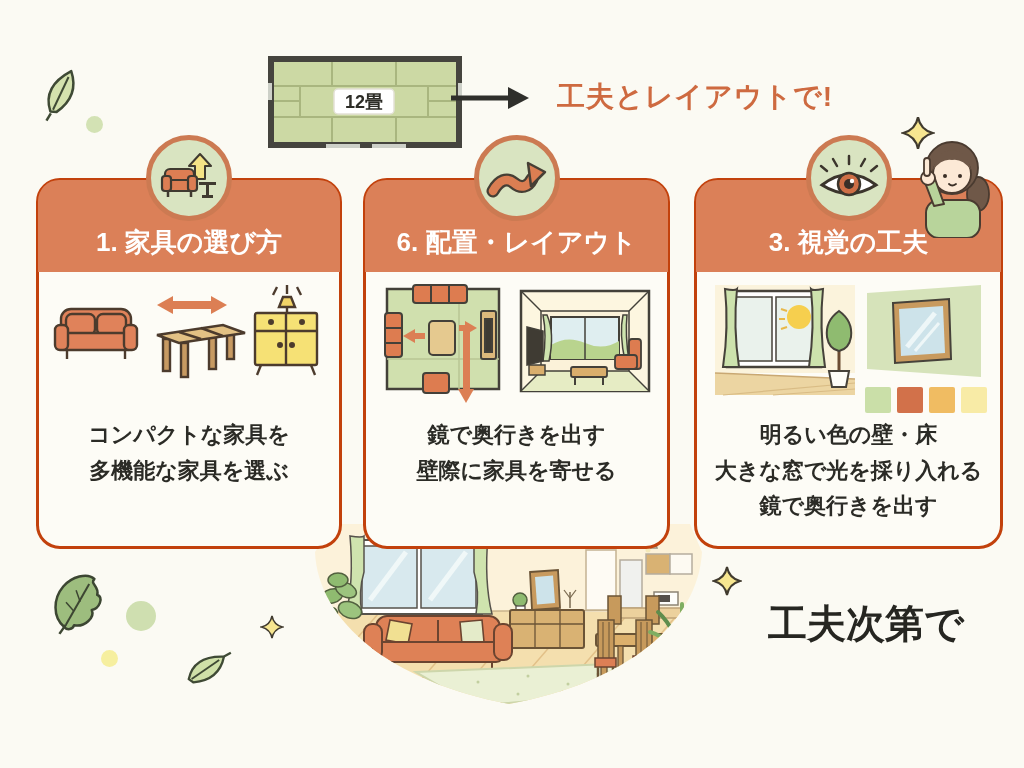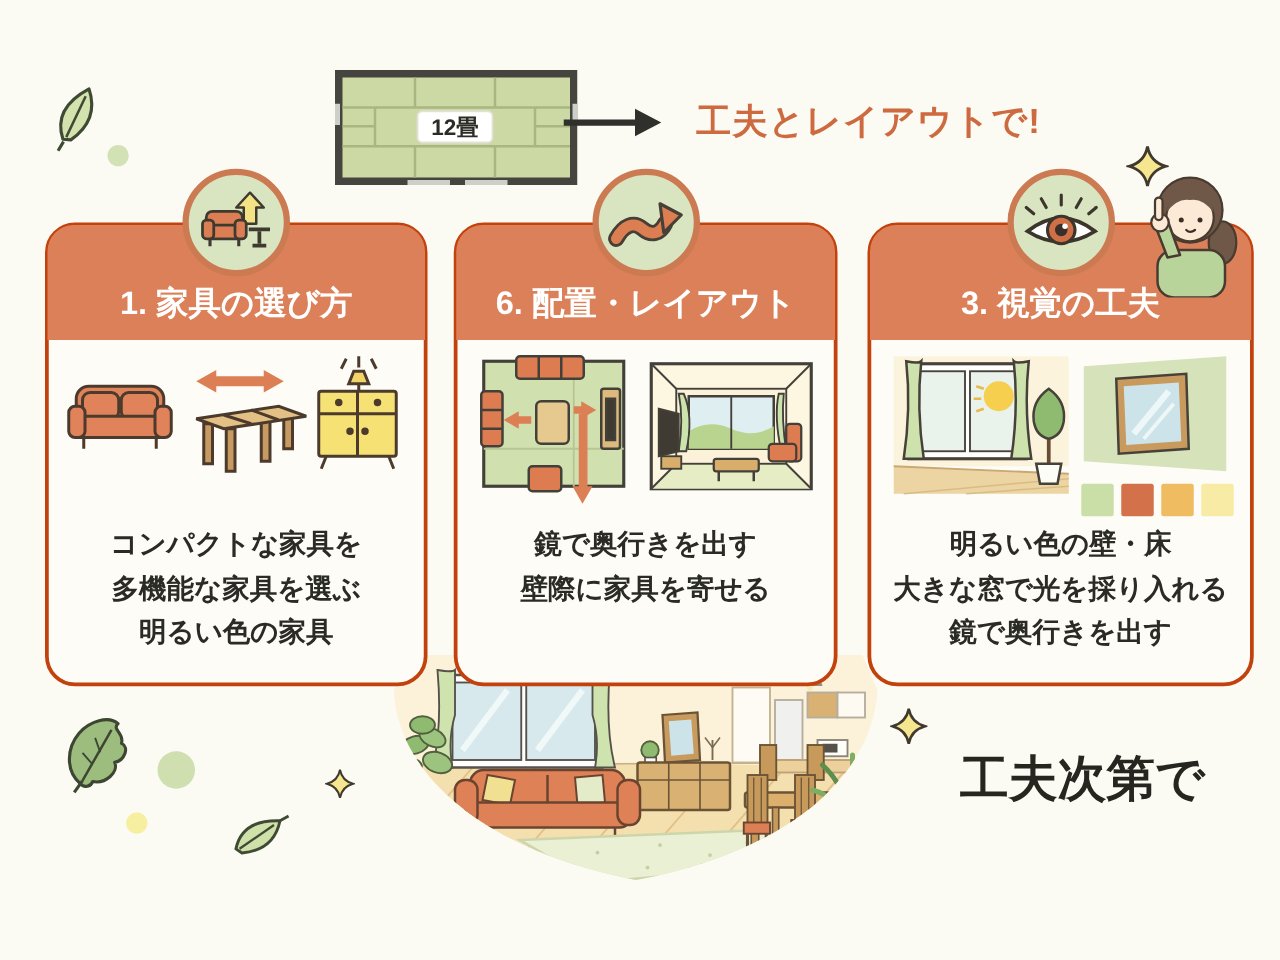--- a/index.html
+++ b/index.html
@@ -176,21 +176,20 @@
       <circle cx="249" cy="39" r="1.8" fill="#4c3b2d"></circle>
       <circle cx="227" cy="62" r="1.8" fill="#4c3b2d"></circle>
       <circle cx="239" cy="62" r="1.8" fill="#4c3b2d"></circle>
       <line x1="208" y1="82" x2="204" y2="92"></line>
       <line x1="258" y1="82" x2="262" y2="92"></line>
     </g>
   </svg>
   <div class="card-lines">
     <div>コンパクトな家具を</div>
     <div>多機能な家具を選ぶ</div>
-    <div>明るい色の家具</div>
   </div>
 </div>
 
 <div class="abs card" style="left:363px;width:301px;">
   <div class="card-header"></div>
   <div class="card-badge">
     <svg width="62" height="40" viewBox="0 0 62 40">
       <path d="M7,33 C13,22 21,19 28,25 C35,31 42,29 46,21" fill="none" stroke="#463f35" stroke-width="13" stroke-linecap="round"></path>
       <path d="M7,33 C13,22 21,19 28,25 C35,31 42,29 46,21" fill="none" stroke="#db7e52" stroke-width="8.5" stroke-linecap="round"></path>
       <polygon points="42,5 59,14 45,28" fill="#db7e52" stroke="#463f35" stroke-width="2.5" stroke-linejoin="round"></polygon>

